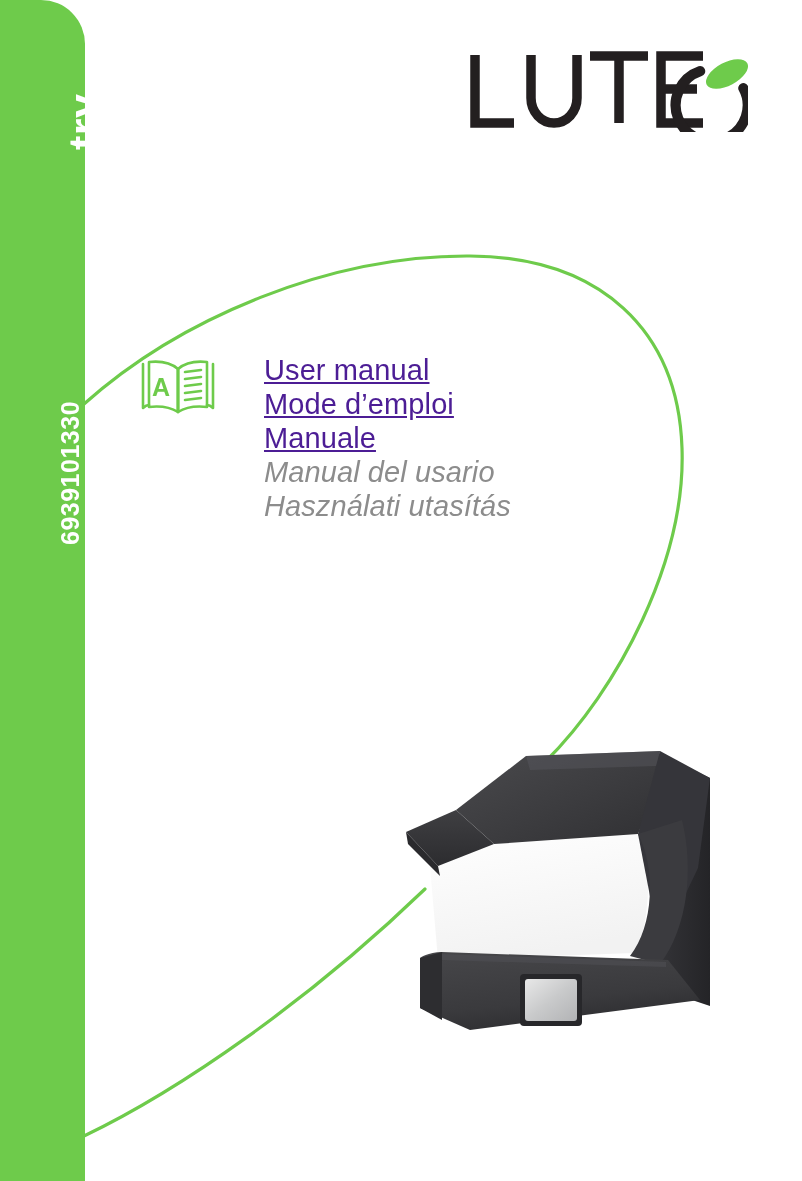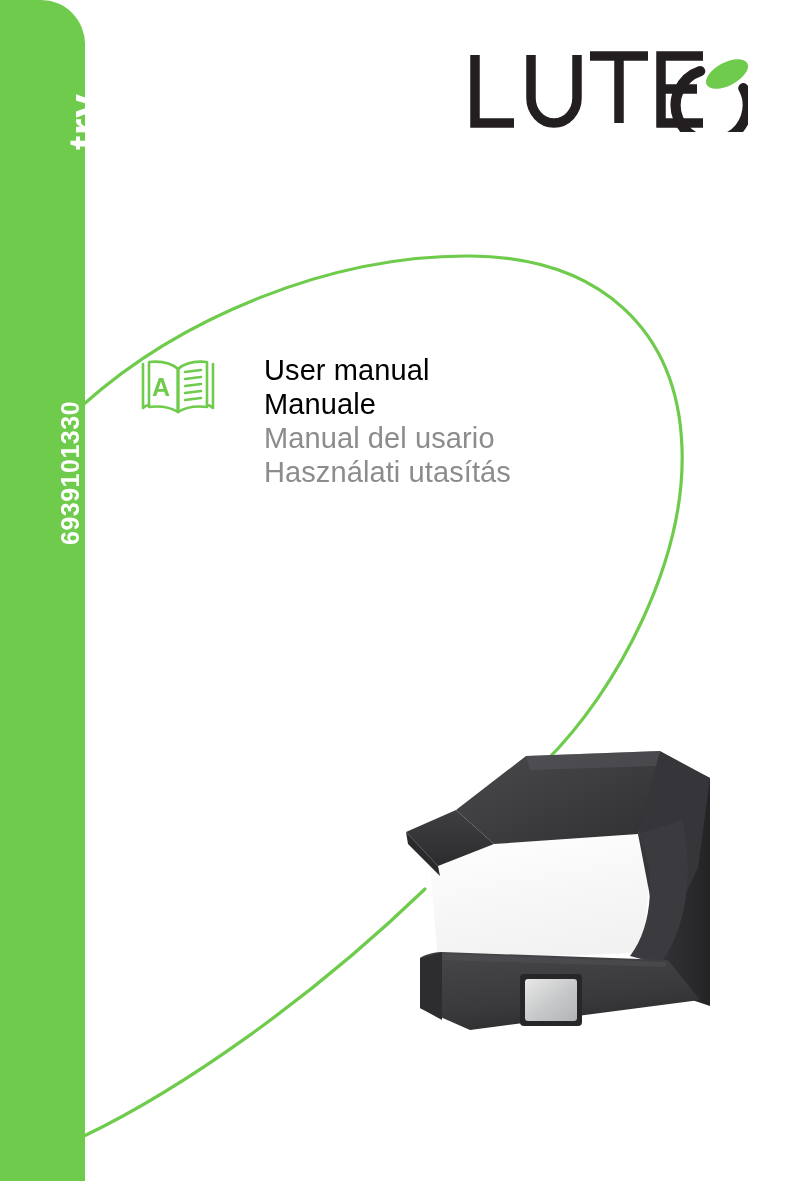--- a/index.html
+++ b/index.html
@@ -86,22 +86,22 @@
     top: 353px;
     width: 420px;
   }
   .lang-line {
     font-size: 29px;
     line-height: 34px;
     font-weight: 300;
     white-space: nowrap;
     letter-spacing: 0.1px;
   }
-  .lang-line.primary { color: #000000; }
-  .lang-line.secondary { color: #8c8c8c; }
+  .lang-line.primary { color: #4c1d95; text-decoration: underline; }
+  .lang-line.secondary { color: #8c8c8c; font-style: italic; }
 
   
   #lamp {
     position: absolute;
     left: 398px;
     top: 748px;
     width: 320px;
     height: 292px;
   }
 </style>
@@ -160,20 +160,21 @@
       <path d="M 45 23 L 61 21"></path>
       <path d="M 45 30 L 61 28"></path>
       <path d="M 45 37 L 61 35"></path>
       <path d="M 45 44 L 61 42"></path>
     </g>
     <text x="21" y="40" text-anchor="middle" fill="#6ECB4B" font-family="Liberation Sans, sans-serif" font-size="25" font-weight="bold">A</text>
   </svg>
 
   <div id="lang-list">
     <div class="lang-line primary">User manual</div>
+    <div class="lang-line primary">Mode d’emploi</div>
     <div class="lang-line primary">Manuale</div>
     <div class="lang-line secondary">Manual del usario</div>
     <div class="lang-line secondary">Használati utasítás</div>
   </div>
 
   <svg id="lamp" viewBox="0 0 320 292" width="320" height="292" xmlns="http://www.w3.org/2000/svg">
     <defs>
       <linearGradient id="topFace" x1="0" y1="0" x2="1" y2="1">
         <stop offset="0%" stop-color="#4a4a4d"></stop>
         <stop offset="55%" stop-color="#3c3c3f"></stop>

